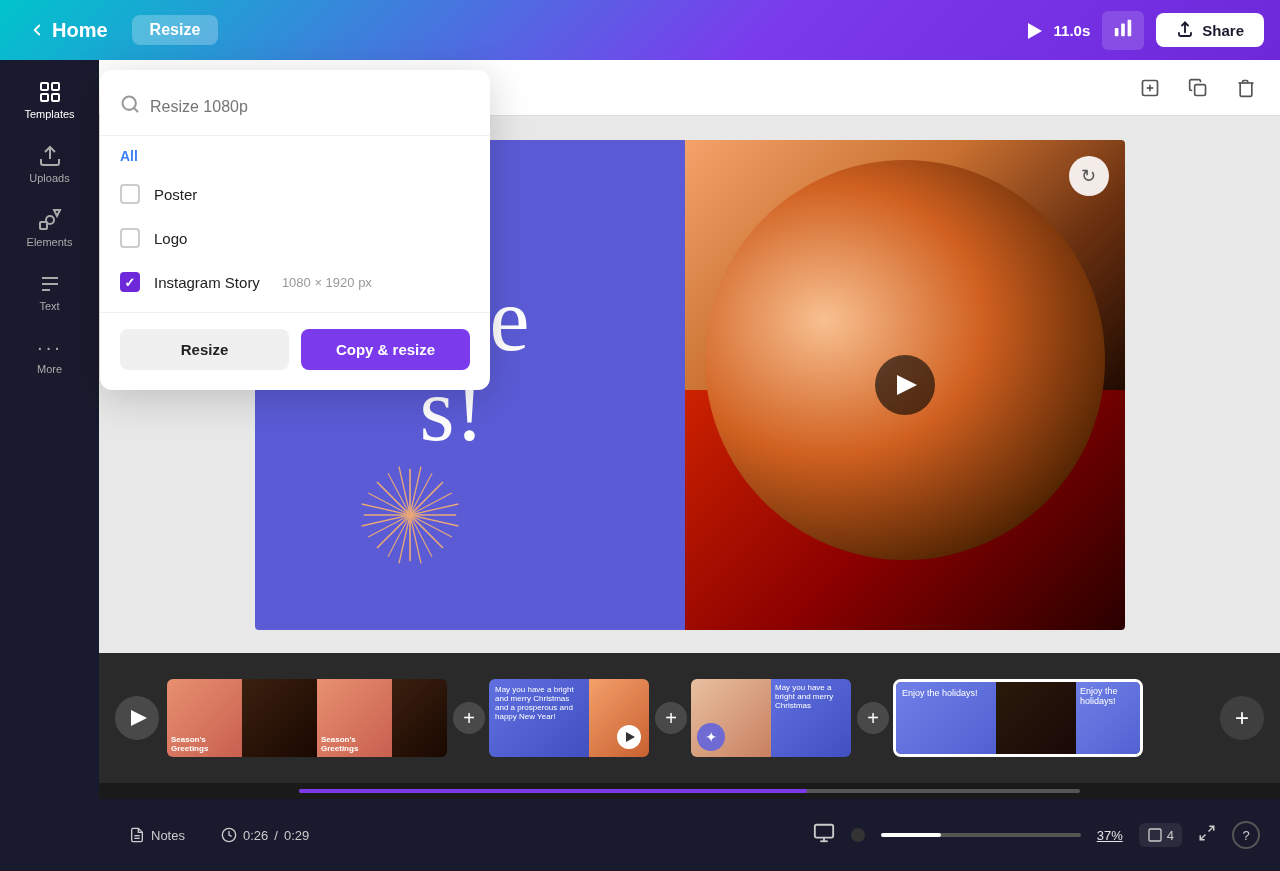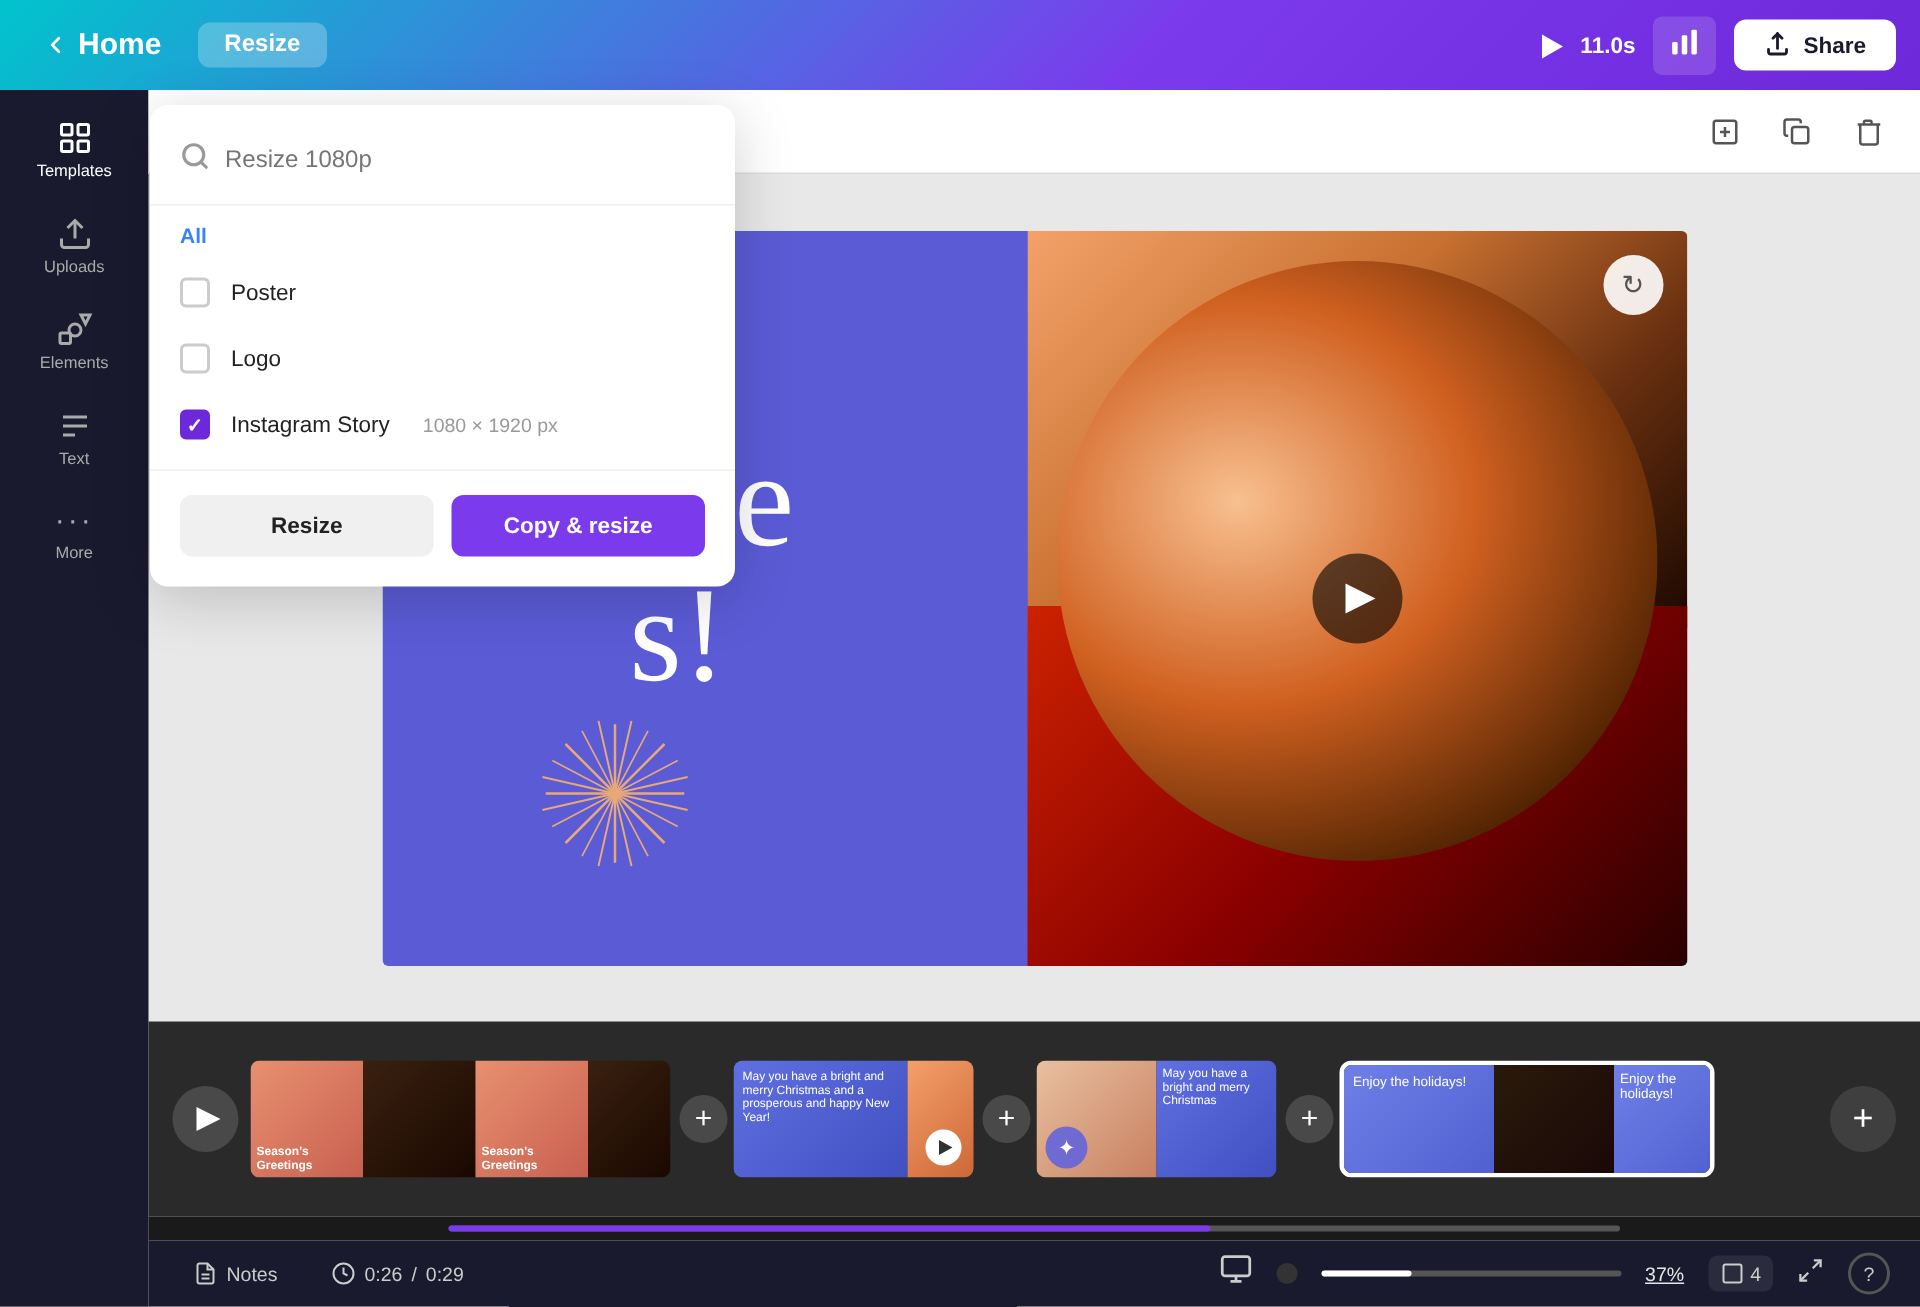--- a/index.html
+++ b/index.html
@@ -155,21 +155,21 @@
 
     
     .progress-area {
       height: 16px; background: #1a1a1a; display: flex; align-items: center; padding: 0 200px;
     }
     .progress-track { flex: 1; height: 4px; background: #555; border-radius: 2px; position: relative; }
     .progress-fill { width: 65%; height: 100%; background: #7c3aed; border-radius: 2px; }
 
     
     .bottom-bar {
-      height: 44px; background: #1a1a2e; display: flex; align-items: center;
+      height: 72px; background: #1a1a2e; display: flex; align-items: center;
       padding: 0 20px; gap: 16px;
     }
     .bottom-btn {
       display: flex; align-items: center; gap: 6px; color: #ccc;
       font-size: 13px; cursor: pointer; padding: 6px 10px; border-radius: 6px;
     }
     .bottom-spacer { flex: 1; }
     .bottom-monitor-btn { color: #ccc; cursor: pointer; font-size: 20px; }
     .bottom-record-btn { width: 14px; height: 14px; background: #333; border-radius: 50%; cursor: pointer; }
     .bottom-scrubber { width: 200px; height: 4px; background: #555; border-radius: 2px; cursor: pointer; position: relative; }
@@ -396,21 +396,21 @@
           <div class="clip-segment clip-seg-dark" style="width:75px"></div>
           <div class="clip-segment clip-seg-salmon" style="width:75px;position:relative">
             <div style="position:absolute;bottom:4px;left:4px;color:white;font-size:8px;font-weight:600">Season's<br>Greetings</div>
           </div>
           <div class="clip-segment clip-seg-dark" style="width:55px"></div>
         </div>
 
         <div class="timeline-add-btn">+</div>
 
         <div class="timeline-clip" style="width:160px;margin-right:2px">
-          <div class="clip-segment" style="width:116px;background:linear-gradient(135deg,#6070e0,#4050c0)">
+          <div class="clip-segment" style="width:100px;background:linear-gradient(135deg,#6070e0,#4050c0)">
             <div style="padding:6px;color:white;font-size:8px">May you have a bright and merry Christmas and a prosperous and happy New Year!</div>
           </div>
           <div class="clip-segment" style="width:60px;background:linear-gradient(135deg,#f4a06a,#c86030)">
             <div style="position:absolute;bottom:8px;right:8px;width:24px;height:24px;background:white;border-radius:50%;display:flex;align-items:center;justify-content:center">
               <div style="width:0;height:0;border-style:solid;border-width:5px 0 5px 9px;border-color:transparent transparent transparent #333;margin-left:2px"></div>
             </div>
           </div>
         </div>
 
         <div class="timeline-add-btn">+</div>

